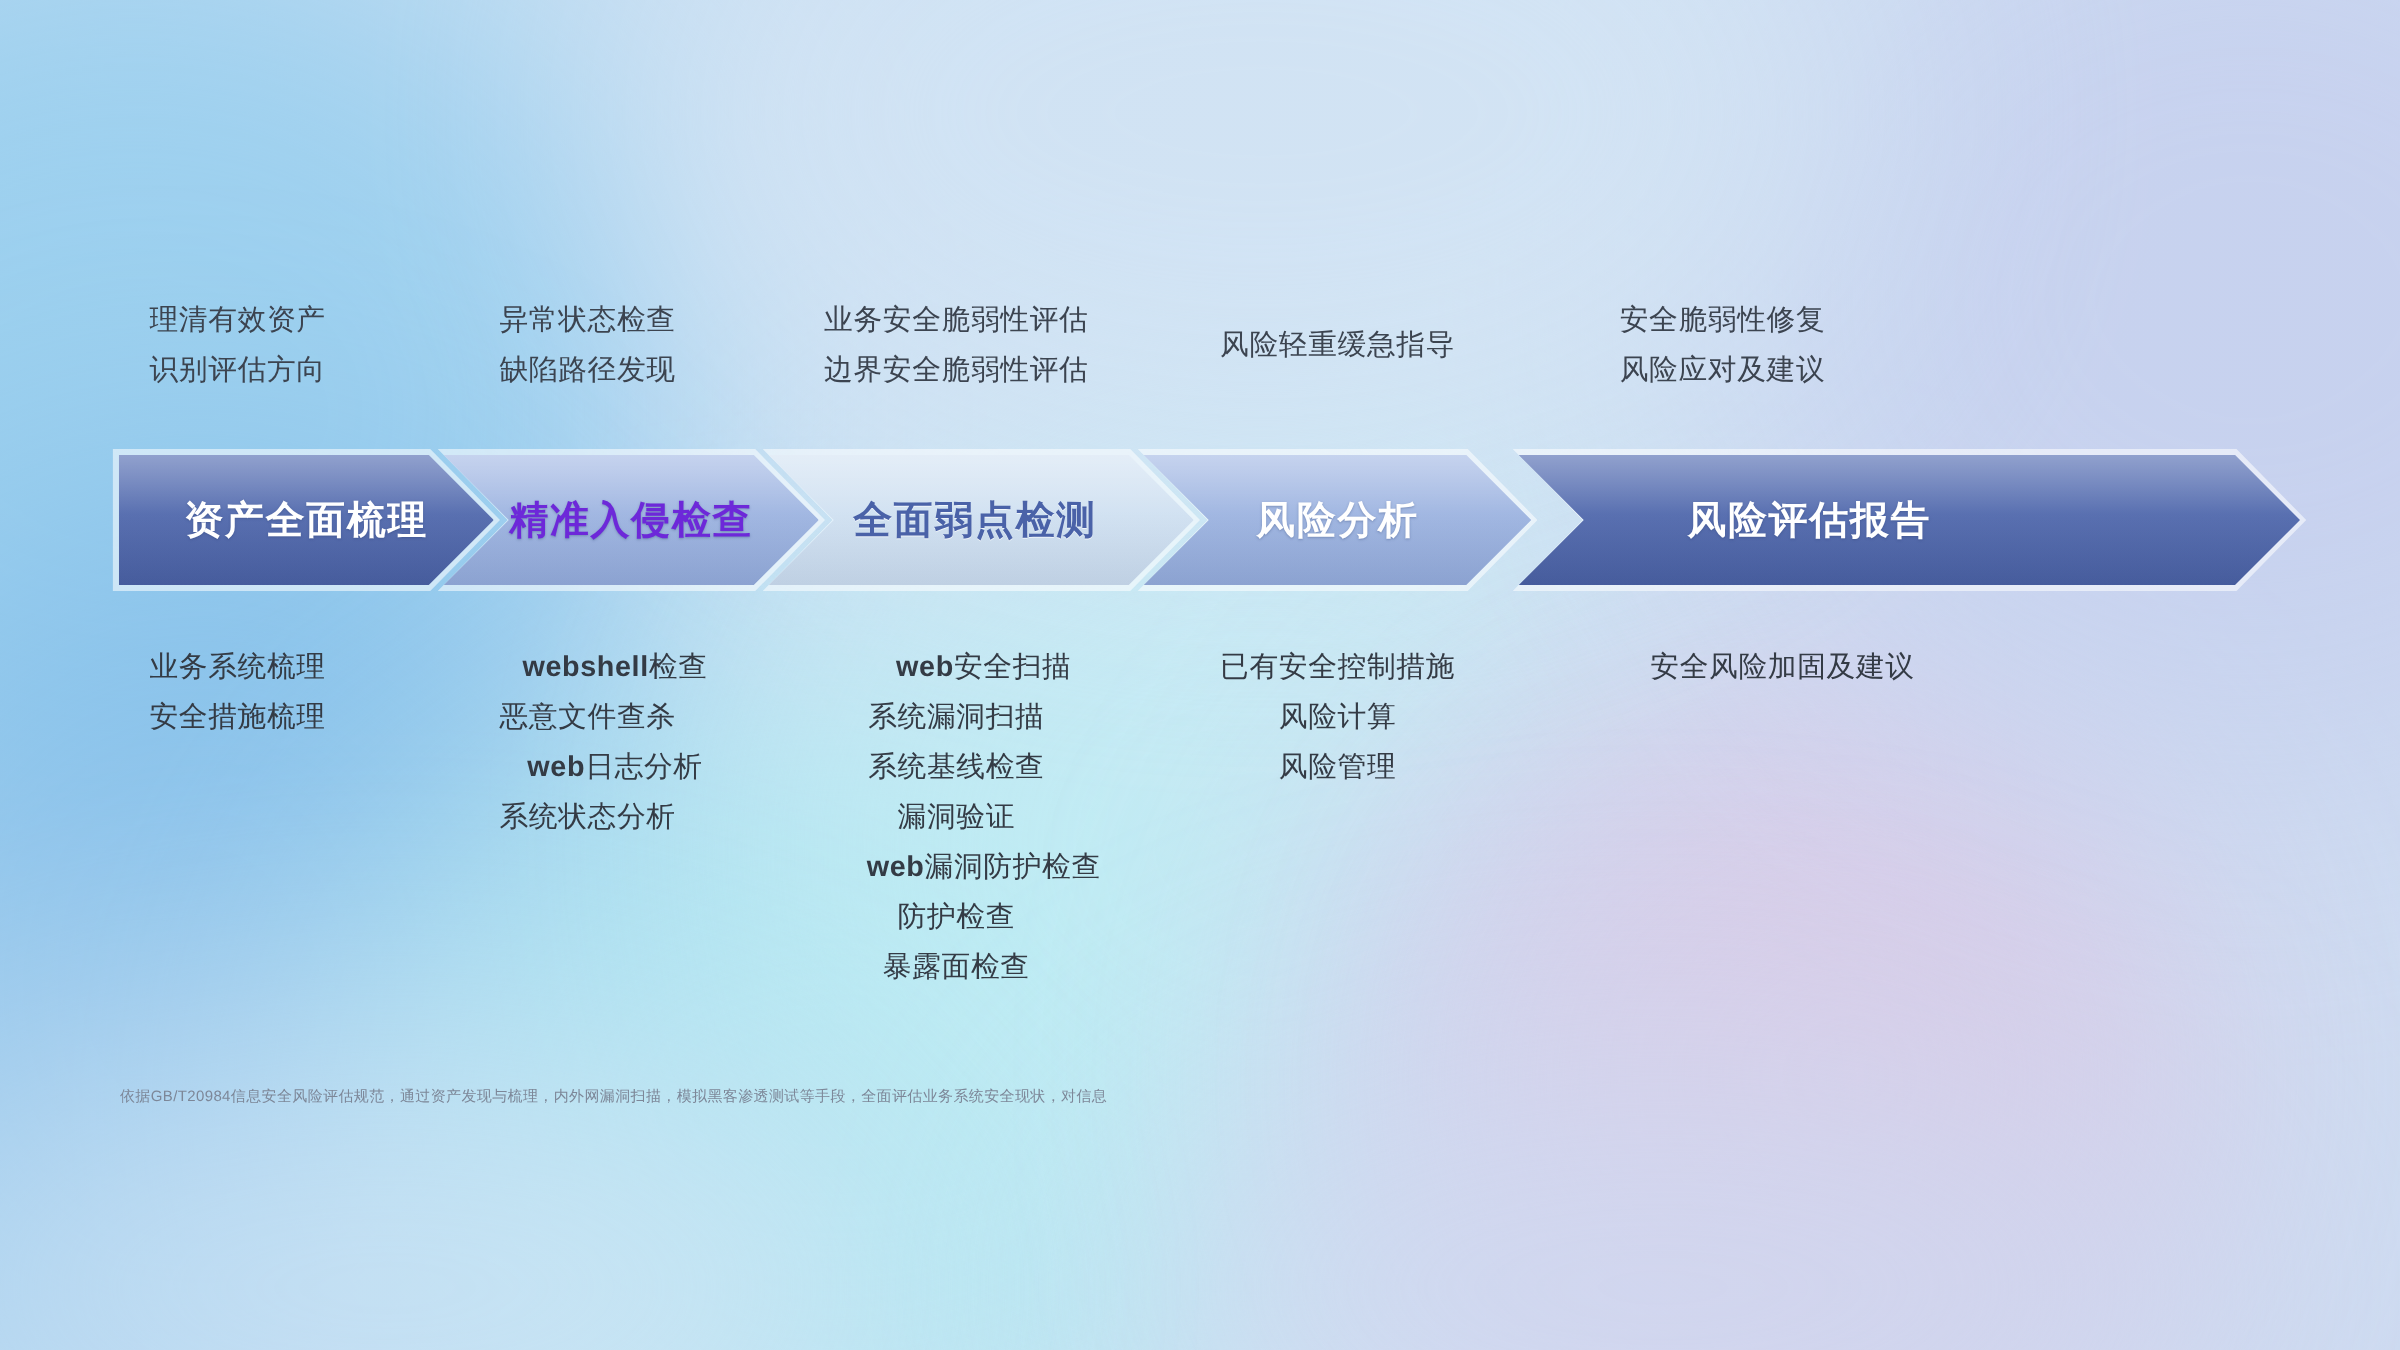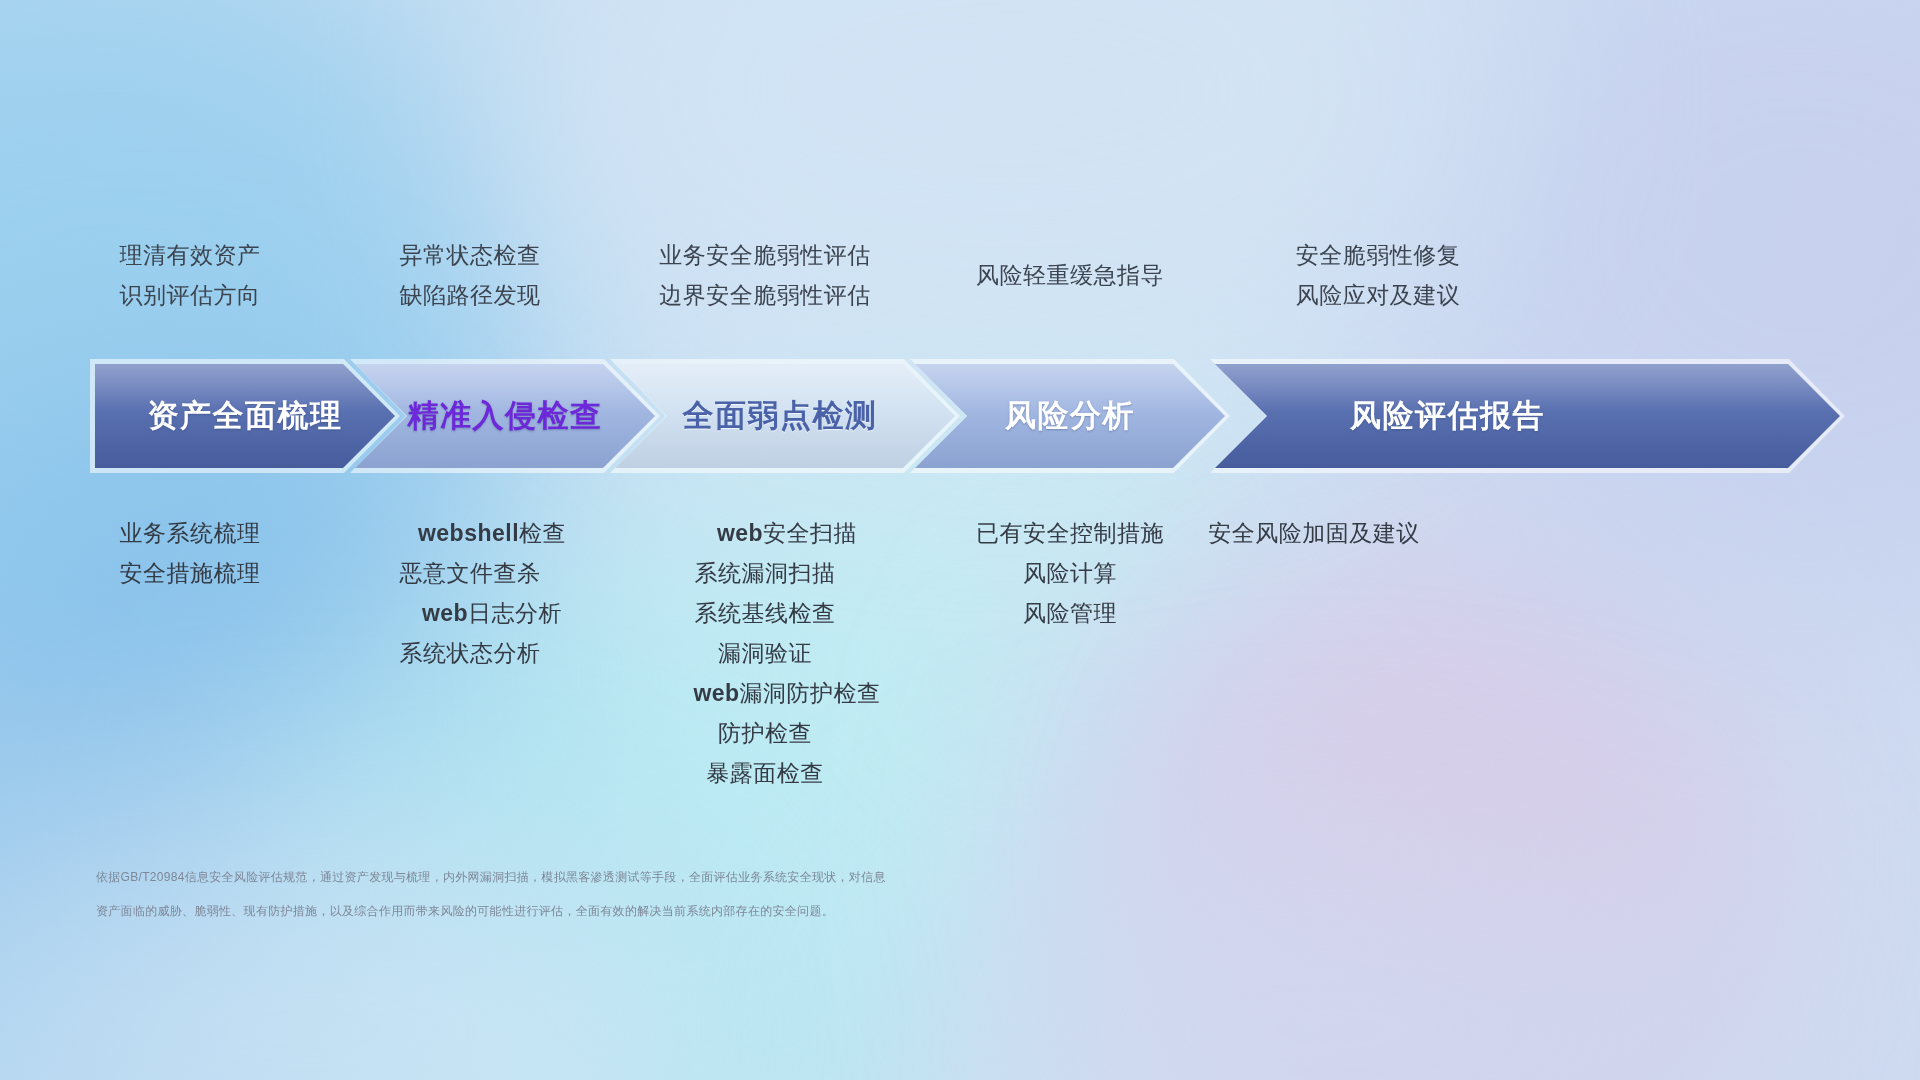--- a/index.html
+++ b/index.html
@@ -167,23 +167,22 @@
         <div class="line">漏洞验证</div>
         <div class="line"><b>web</b><span>漏洞防护检查</span></div>
         <div class="line">防护检查</div>
         <div class="line">暴露面检查</div>
       </div>
       <div class="col-bot" style="left: 820px; width: 500px; top: 513px;">
         <div class="line">已有安全控制措施</div>
         <div class="line">风险计算</div>
         <div class="line">风险管理</div>
       </div>
-      <div class="col-bot" style="left: 1064px; width: 500px; top: 513px;">
+      <div class="col-bot" style="left: 1176px; width: 500px; top: 513px;">
         <div class="line">安全风险加固及建议</div>
       </div>
     </div>
 
   <div id="note">
     <span class="nl">依据GB/T20984信息安全风险评估规范，通过资产发现与梳理，内外网漏洞扫描，模拟黑客渗透测试等手段，全面评估业务系统安全现状，对信息</span>
-    <span class="nl">资产面临的威胁、脆弱性、现有防护措施，以及综合作用而带来风险的可能性进行评估，全面有效的解决当前系统内部存在的安全问题。</span>
   </div>
 
 </div>
 
 </body></html>

